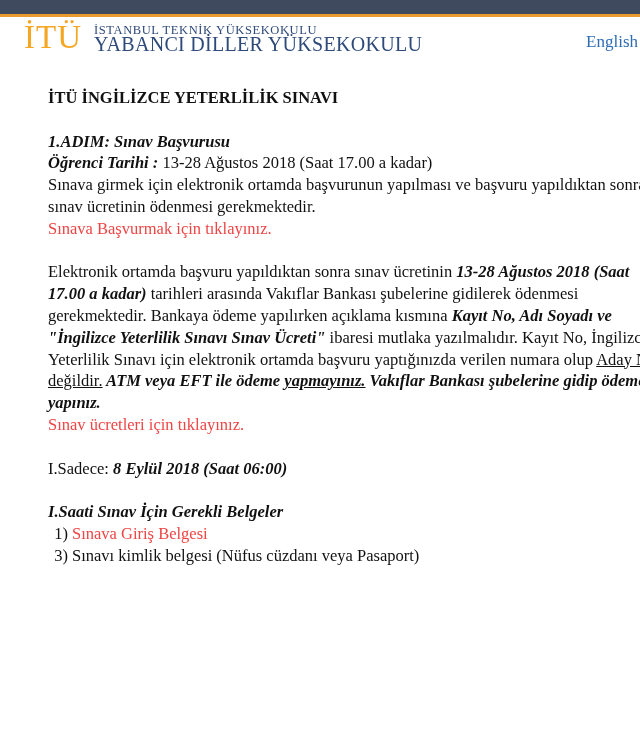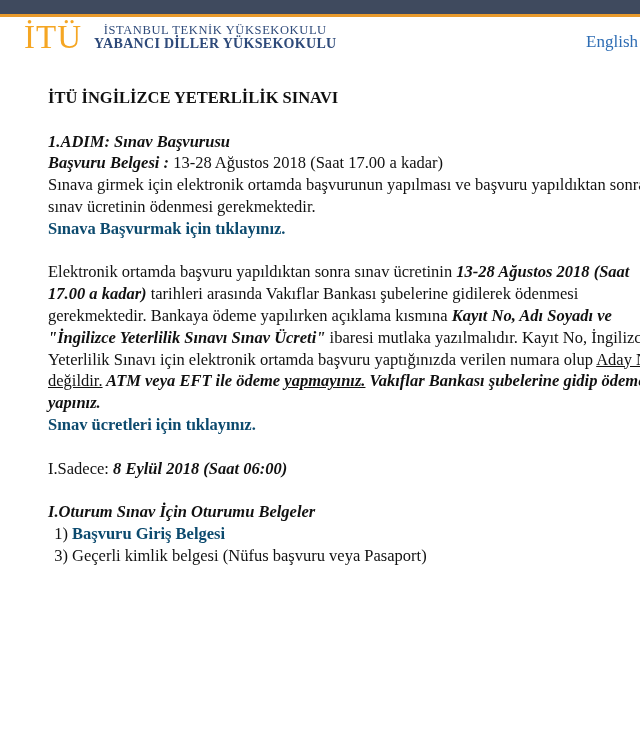--- a/index.html
+++ b/index.html
@@ -1,30 +1,30 @@
 <!DOCTYPE html>
 <html><head>
   <meta charset="utf-8">
   <style>
     html, body { margin: 0; padding: 0; background: #ffffff; }
     body { width: 640px; height: 743px; overflow: hidden; position: relative;
            font-family: "Liberation Serif", "DejaVu Serif", serif; color: #111; }
     .topbar { position: absolute; left: 0; top: 0; width: 640px; height: 14px; background: #3f4a5e; }
     .topline { position: absolute; left: 0; top: 14px; width: 640px; height: 3px; background: #e89a2c; }
-    .logo { position: absolute; left: 24px; top: 20px; height: 34px; display: flex; align-items: center; text-align: center; }
+    .logo { position: absolute; left: 24px; top: 20px; height: 34px; display: flex; align-items: center; }
     .logo-mark { font-family: "Liberation Serif", serif; color: #f5a623; font-size: 33px; line-height: 34px; letter-spacing: 1px; }
     .logo-text { margin-left: 12px; display: flex; flex-direction: column; color: #2e4a7a; line-height: 14px; }
     .logo-line1 { font-size: 12.5px; letter-spacing: 0.6px; }
-    .logo-line2 { font-size: 14px; letter-spacing: 0.3px; font-weight: bold; }
+    .logo-line2 { font-size: 20px; letter-spacing: 0.3px; font-weight: normal; }
     .lang { position: absolute; right: 2px; top: 32px; color: #2e6db4; font-size: 17px; text-decoration: none; margin-left: 32px; }
     .content { position: absolute; left: 20px; top: 87px; width: 620px; font-size: 16.5px; line-height: 21.8px; margin-left: 28px; }
     .content p { margin: 0; }
     .title { font-weight: bold; font-size: 16.5px; }
     .gap { height: 21.8px; }
-    .link { color: #0c4a6e; text-decoration: none; font-weight: bold; }
+    .link { color: #ef4444; text-decoration: none; }
     .u { text-decoration: underline; }
     b { font-weight: bold; font-style: italic; }
     .indent { padding-left: 2px; }
   </style>
 </head>
 <body>
 
 <div class="topbar"></div>
 <div class="topline"></div>
 
@@ -36,28 +36,28 @@
   </span>
 </div>
 
 <a class="lang" href="#">English</a>
 
 <div class="content">
   <p class="title">İTÜ İNGİLİZCE YETERLİLİK SINAVI</p>
   <div class="gap"></div>
 
   <p><b>1.ADIM: Sınav Başvurusu</b></p>
-  <p><b>Başvuru Belgesi :</b><span> 13-28 Ağustos 2018 (Saat 17.00 a kadar)</span></p>
+  <p><b>Öğrenci Tarihi :</b><span> 13-28 Ağustos 2018 (Saat 17.00 a kadar)</span></p>
   <p>Sınava girmek için elektronik ortamda başvurunun yapılması ve başvuru yapıldıktan sonra sınav ücretinin ödenmesi gerekmektedir.</p>
   <p><a class="link" href="#">Sınava Başvurmak için tıklayınız.</a></p>
   <div class="gap"></div>
 
   <p><span>Elektronik ortamda başvuru yapıldıktan sonra sınav ücretinin </span><b>13-28 Ağustos 2018 (Saat 17.00 a kadar)</b><span> tarihleri arasında Vakıflar Bankası şubelerine gidilerek ödenmesi gerekmektedir. Bankaya ödeme yapılırken açıklama kısmına </span><b>Kayıt No, Adı Soyadı ve "İngilizce Yeterlilik Sınavı Sınav Ücreti"</b><span> ibaresi mutlaka yazılmalıdır. Kayıt No, İngilizce Yeterlilik Sınavı için elektronik ortamda başvuru yaptığınızda verilen numara olup </span><span class="u">Aday No değildir.</span><b> ATM veya EFT ile ödeme </b><b class="u">yapmayınız.</b><b> Vakıflar Bankası şubelerine gidip ödeme yapınız.</b></p>
   <p><a class="link" href="#">Sınav ücretleri için tıklayınız.</a></p>
   <div class="gap"></div>
 
   <p><span>I.Sadece: </span><b>8 Eylül 2018 (Saat 06:00)</b></p>
   <div class="gap"></div>
 
-  <p><b>I.Oturum Sınav İçin Oturumu Belgeler</b></p>
-  <p class="indent">&nbsp;<span>1) </span><a class="link" href="#">Başvuru Giriş Belgesi</a></p>
-  <p class="indent">&nbsp;<span>3) </span><span>Geçerli kimlik belgesi (Nüfus başvuru veya Pasaport)</span></p>
+  <p><b>I.Saati Sınav İçin Gerekli Belgeler</b></p>
+  <p class="indent">&nbsp;<span>1) </span><a class="link" href="#">Sınava Giriş Belgesi</a></p>
+  <p class="indent">&nbsp;<span>3) </span><span>Sınavı kimlik belgesi (Nüfus cüzdanı veya Pasaport)</span></p>
 </div>
 
 </body></html>

